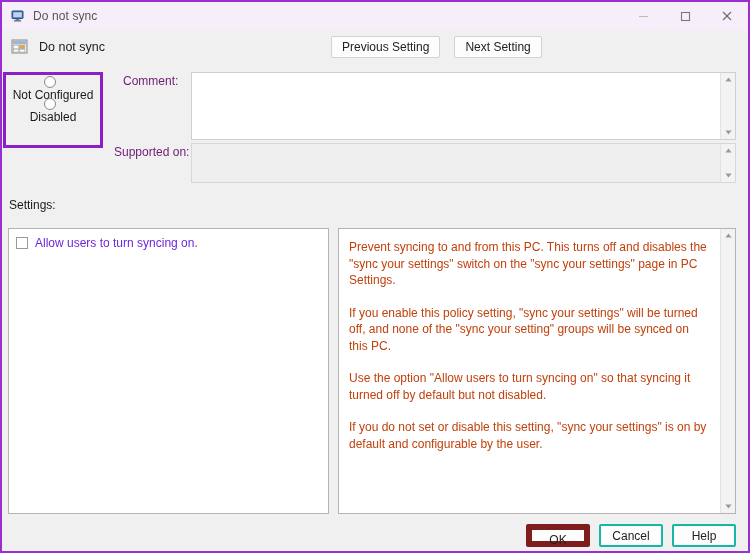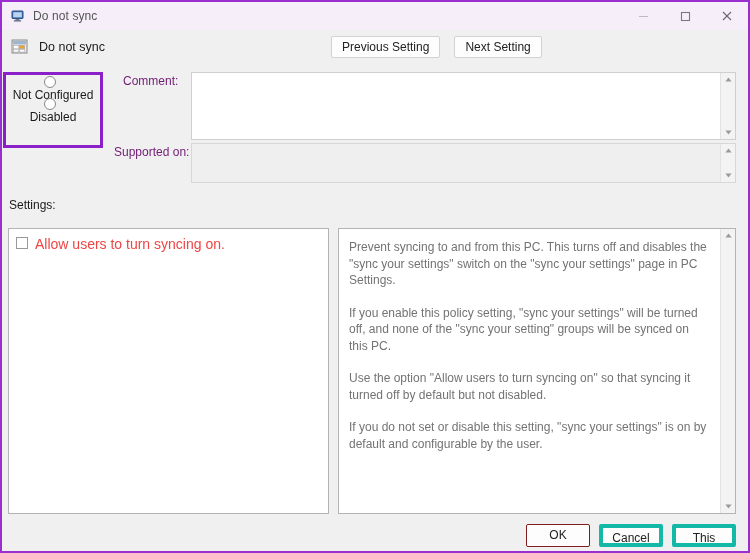--- a/index.html
+++ b/index.html
@@ -253,43 +253,43 @@
   .help-text {
     flex: 1;
     min-width: 0;
     padding: 10px 12px 10px 10px;
     box-sizing: border-box;
     overflow: hidden;
   }
   .help-para {
     font-size: 12px;
     line-height: 16.5px;
-    color: #737373;
+    color: #c2410c;
     margin: 0 0 16px 0;
   }
   .help-para:last-child { margin-bottom: 0; }
 
   .check-row {
     display: flex;
     align-items: flex-start;
     padding: 7px 0 0 7px;
   }
   .checkbox {
     width: 12px;
     height: 12px;
     border: 1px solid #999999;
     background: #ffffff;
     box-sizing: border-box;
     margin-right: 7px;
     margin-top: 1px;
     flex: none;
   }
   .check-label {
-    font-size: 14px;
-    color: #ef4444;
+    font-size: 12px;
+    color: #6d28d9;
     white-space: nowrap;
   }
 
   
   .footer {
     position: absolute;
     left: 0;
     top: 516px;
     width: 746px;
     height: 33px;
@@ -301,30 +301,30 @@
     top: 6px;
     display: flex;
     gap: 9px;
   }
   .btn-footer {
     width: 64px;
     height: 23px;
     line-height: 21px;
     padding: 0;
     background: #fdfdfd;
-    border: 4px solid #14b8a6;
+    border: 2px solid #14b8a6;
     border-radius: 2px;
     font-size: 12px;
     color: #222222;
     text-align: center;
     box-sizing: border-box;
     font-family: "Liberation Sans", sans-serif;
   }
   .btn-footer.primary {
-    border: 1px solid #7f1d1d;
+    border: 6px solid #7f1d1d;
   }
 </style>
 </head>
 <body>
 
 <div class="window">
 
   <div class="titlebar">
     <span class="titlebar-icon">
       <svg width="16" height="16" viewBox="0 0 16 16">
@@ -449,17 +449,17 @@
             <polygon points="3.5,4.4 0.4,0.6 6.6,0.6" fill="#9a9a9a"></polygon>
           </svg>
       </span>
     </div>
   </div>
 
   <div class="footer">
     <div class="footer-buttons">
       <div class="btn-footer primary">OK</div>
       <div class="btn-footer">Cancel</div>
-      <div class="btn-footer">This</div>
+      <div class="btn-footer">Help</div>
     </div>
   </div>
 
 </div>
 
 </body></html>

